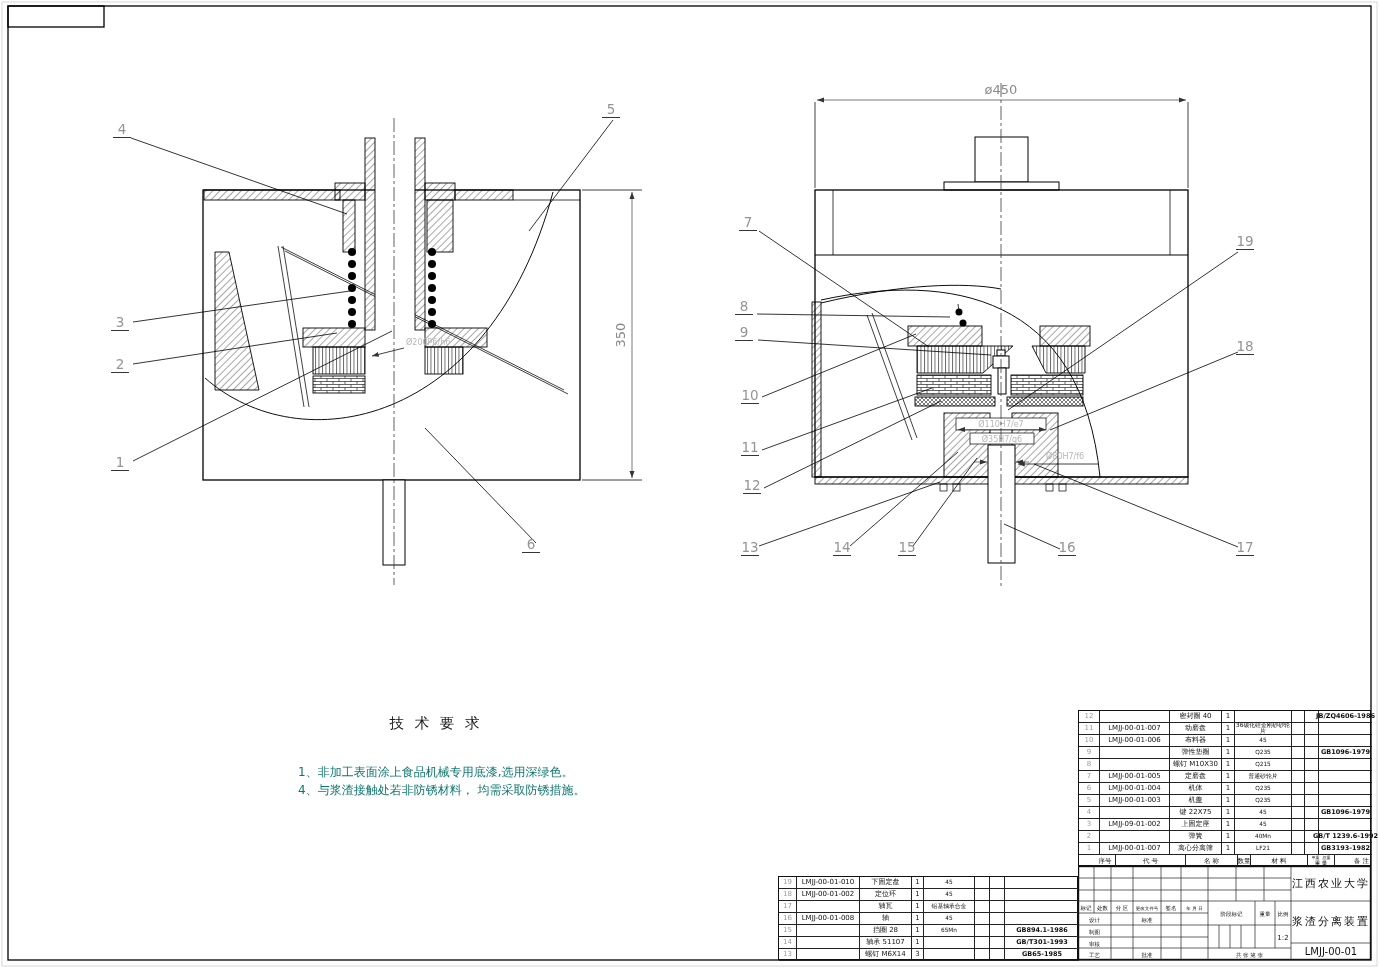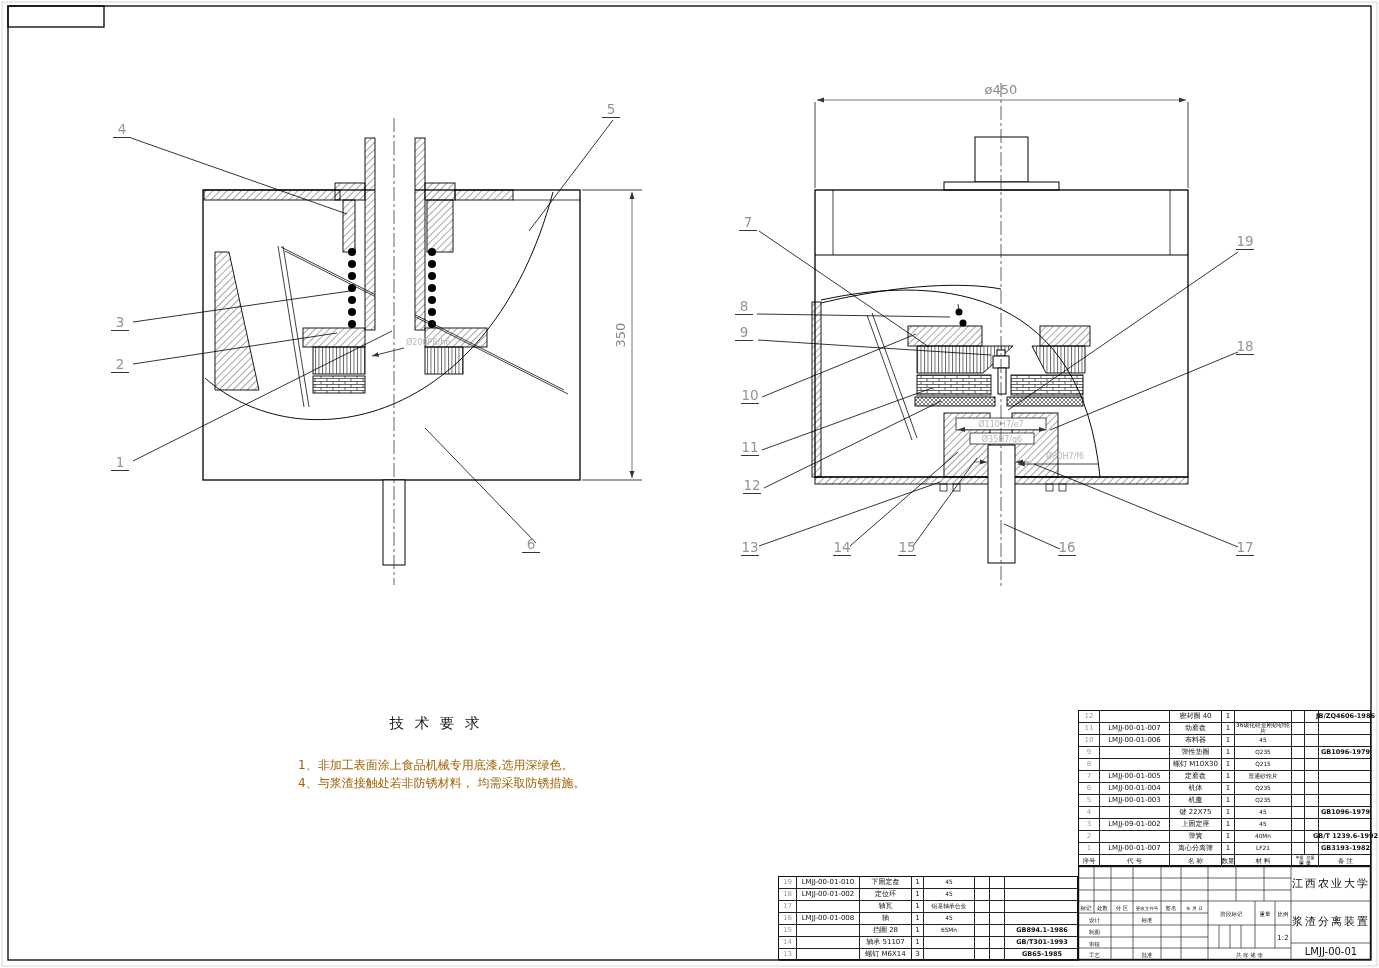--- a/index.html
+++ b/index.html
@@ -25,36 +25,36 @@
   .co{font:13.5px "DejaVu Sans",sans-serif;fill:#949494;}
   
   .t5{font:5.5px "DejaVu Sans",sans-serif;fill:#111;}
   .t4{font:4.5px "DejaVu Sans",sans-serif;fill:#111;}
   .t7{font:7px "DejaVu Sans",sans-serif;fill:#111;}
   .t11{font:11px "DejaVu Sans",sans-serif;fill:#111;letter-spacing:2px;}
   .t10{font:10px "DejaVu Sans",sans-serif;fill:#111;}
   
   .bomwrap{border:1.2px solid #111;background:#fff;}
   .bgrid{display:grid;grid-auto-rows:12px;}
-  .bom-hdr{display:grid;grid-auto-rows:12px;}
+  .bom-hdr{display:grid;grid-auto-rows:12px;margin-left:16px;}
   .bcell{font:7px "DejaVu Sans",sans-serif;border-left:1px solid #222;border-bottom:1px solid #222;
          display:flex;align-items:center;justify-content:center;white-space:nowrap;
          overflow:visible;box-sizing:border-box;line-height:7px;}
   .bgrid .c0{border-left:none;color:#9a9a9a;}
   .bgrid .c4{font-size:5.8px;line-height:5.8px;white-space:normal;text-align:center;}
   .bgrid .c7{font-size:6.5px;font-weight:bold;}
   .bom-hdr .bcell{border-bottom:none;font-size:6.5px;}
   .bom-hdr .bcell:first-child{border-left:none;}
   .wbox{flex-direction:column;justify-content:center;gap:0;}
   .wtop{display:flex;gap:3px;font-size:4px;line-height:4px;}
   .wbot{font-size:5.5px;line-height:6px;}
   
   #tech{left:298px;top:714px;width:276px;}
-  #tech .tr-title{text-align:center;font-size:14.5px;letter-spacing:3px;margin-bottom:24px;color:#1a1a1a;}
-  #tech .tr-item{font-size:12px;line-height:17.5px;color:#a16207;white-space:nowrap;}
+  #tech .tr-title{text-align:center;font-size:14.5px;letter-spacing:3px;margin-bottom:31px;color:#1a1a1a;}
+  #tech .tr-item{font-size:12px;line-height:17.5px;color:#0f766e;white-space:nowrap;}
 </style>
 </head>
 <body>
 
 <div id="sheet">
 
   <svg id="dwg" width="1379" height="968" viewBox="0 0 1379 968">
     <defs>
       <pattern id="pA" patternUnits="userSpaceOnUse" width="5" height="5" patternTransform="rotate(45)">
         <line x1="0" y1="0" x2="0" y2="5" stroke="#000" stroke-width="0.7"></line>

